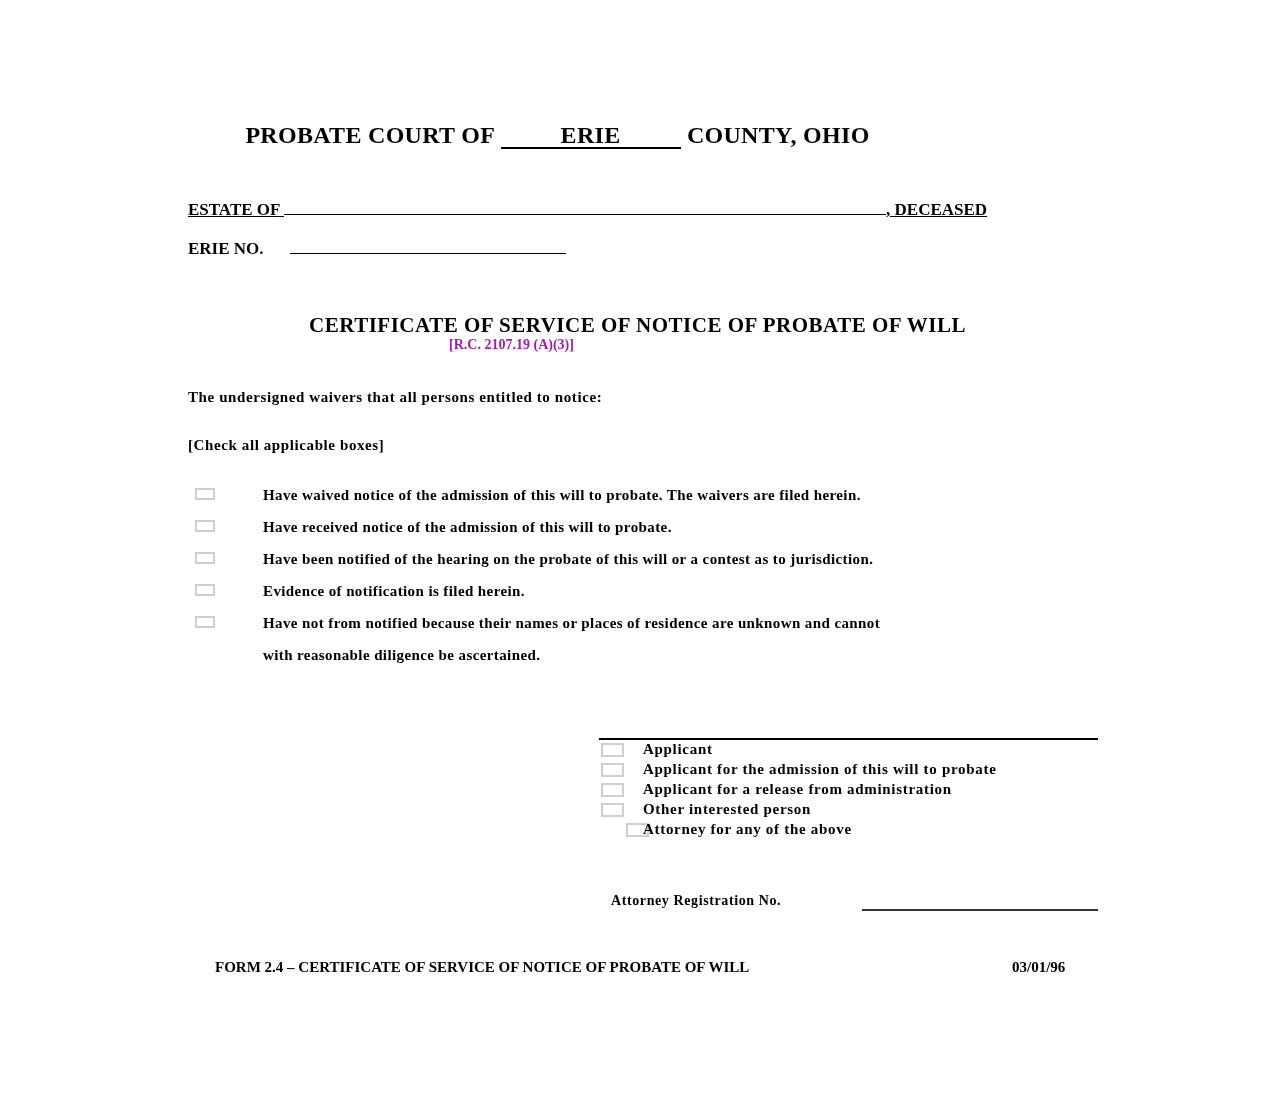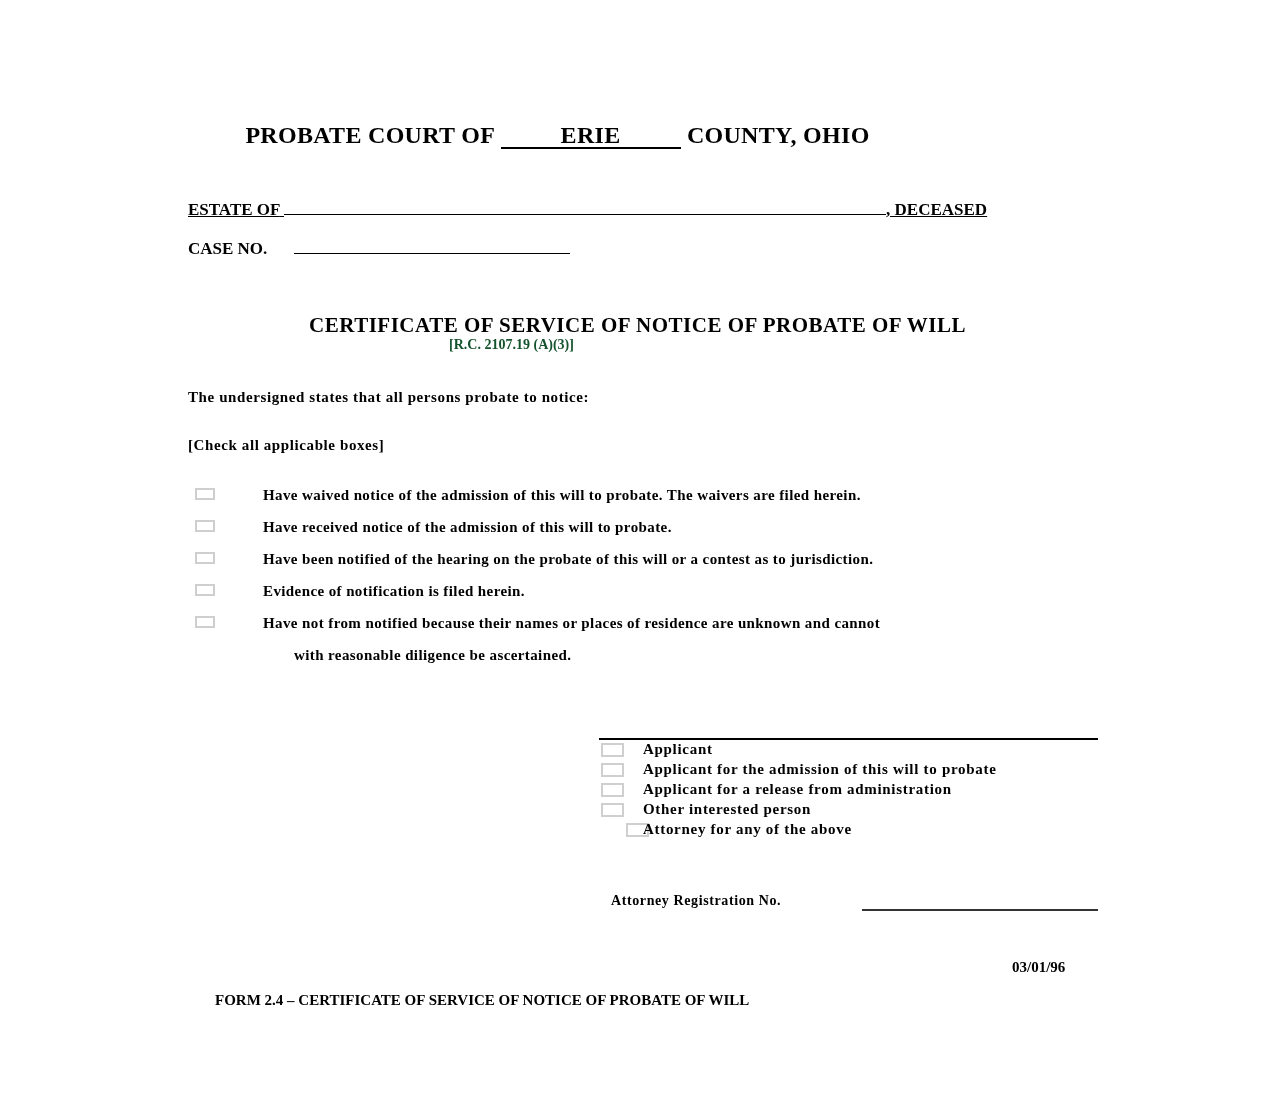--- a/index.html
+++ b/index.html
@@ -7,60 +7,60 @@
          font-family: "Liberation Serif", "DejaVu Serif", serif; color: #000; font-weight: bold; }
   .abs { position: absolute; white-space: nowrap; }
   .title { left: 0; width: 1051px; top: 122px; text-align: center; font-size: 24px; letter-spacing: 0.3px; margin-left: 32px; }
   .title .county-field { display: inline-block; width: 180px; border-bottom: 2px solid #000; text-align: center; line-height: 24px; }
   .estate { left: 188px; top: 198px; font-size: 17px; text-decoration: underline; }
   .estate .line { display: inline-block; width: 602px; border-bottom: 1px solid #000; height: 16px; vertical-align: baseline; }
   .caseno { left: 188px; top: 237px; font-size: 17px; }
   .caseno .line { display: inline-block; width: 276px; border-bottom: 1px solid #000; height: 16px; margin-left: 22px; vertical-align: baseline; }
   .doc-title { left: 0; width: 1275px; top: 313px; text-align: center; font-size: 21px; letter-spacing: 0.5px; padding-left: 0; }
   .doc-title span { position: relative; left: 0px; }
-  .statute { left: 0; width: 1023px; top: 337px; text-align: center; font-size: 14px; color: #14532d; }
+  .statute { left: 0; width: 1023px; top: 337px; text-align: center; font-size: 14px; color: #a21caf; }
   .intro { left: 188px; top: 389px; font-size: 15px; letter-spacing: 0.6px; }
   .check-note { left: 188px; top: 437px; font-size: 15px; letter-spacing: 0.6px; }
   .opt { left: 195px; font-size: 15px; display: flex; align-items: flex-start; }
   .box { width: 20px; height: 12px; border: 2px solid #cfcfcf; box-sizing: border-box; margin-top: 2px; }
   .opt .txt { position: absolute; left: 68px; top: 0; letter-spacing: 0.4px; line-height: 32px; margin-top: -7px; }
   .sig-line { left: 599px; top: 738px; width: 499px; border-top: 2px solid #000; }
   .role { left: 601px; font-size: 15px; display: flex; align-items: center; }
   .role .box { width: 23px; height: 14px; margin-top: 0; }
   .role .txt { position: absolute; left: 42px; top: -2px; letter-spacing: 0.7px; }
   .reg { left: 611px; top: 893px; font-size: 14px; letter-spacing: 0.6px; }
   .reg-line { left: 862px; top: 909px; width: 236px; border-top: 2px solid #333; }
-  .footer { left: 215px; top: 959px; font-size: 15px; margin-top: 33px; }
+  .footer { left: 215px; top: 959px; font-size: 15px; }
   .footer-date { left: 1012px; top: 959px; font-size: 15px; }
 </style>
 </head>
 <body>
 
 <div class="abs title">
   <span>PROBATE COURT OF</span>
   <span class="county-field">ERIE</span>
   <span>COUNTY, OHIO</span>
 </div>
 
 <div class="abs estate">
   <span>ESTATE OF</span>
   <span class="line"></span><span>, DECEASED</span>
 </div>
 
 <div class="abs caseno">
-  <span>CASE NO.</span>
+  <span>ERIE NO.</span>
   <span class="line"></span>
 </div>
 
 <div class="abs doc-title">
   <span>CERTIFICATE OF SERVICE OF NOTICE OF PROBATE OF WILL</span>
 </div>
 <div class="abs statute">[R.C. 2107.19 (A)(3)]</div>
 
-<div class="abs intro">The undersigned states that all persons probate to notice:</div>
+<div class="abs intro">The undersigned waivers that all persons entitled to notice:</div>
 <div class="abs check-note">[Check all applicable boxes]</div>
 
 <div class="abs opt" style="top:486px;">
   <div class="box"></div>
   <span class="txt">Have waived notice of the admission of this will to probate. The waivers are filed herein.</span>
 </div>
 <div class="abs opt" style="top:518px;">
   <div class="box"></div>
   <span class="txt">Have received notice of the admission of this will to probate.</span>
 </div>
@@ -68,21 +68,21 @@
   <div class="box"></div>
   <span class="txt">Have been notified of the hearing on the probate of this will or a contest as to jurisdiction.</span>
 </div>
 <div class="abs opt" style="top:582px;justify-content:flex-end;">
   <div class="box"></div>
   <span class="txt">Evidence of notification is filed herein.</span>
 </div>
 <div class="abs opt" style="top:614px;">
   <div class="box"></div>
   <span class="txt">Have not from notified because their names or places of residence are unknown and cannot</span>
-  <span class="txt" style="top:32px;margin-left:31px;">with reasonable diligence be ascertained.</span>
+  <span class="txt" style="top:32px;">with reasonable diligence be ascertained.</span>
 </div>
 
 <div class="abs sig-line"></div>
 
 <div class="abs role" style="top:743px;">
   <div class="box"></div>
   <span class="txt">Applicant</span>
 </div>
 <div class="abs role" style="top:763px;">
   <div class="box"></div>

